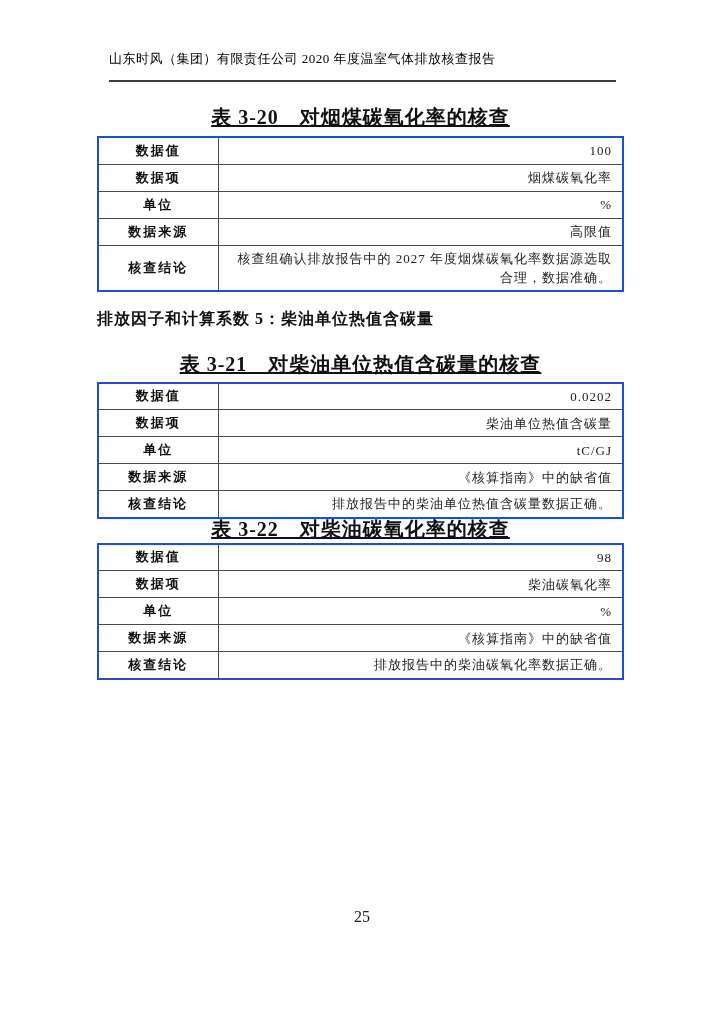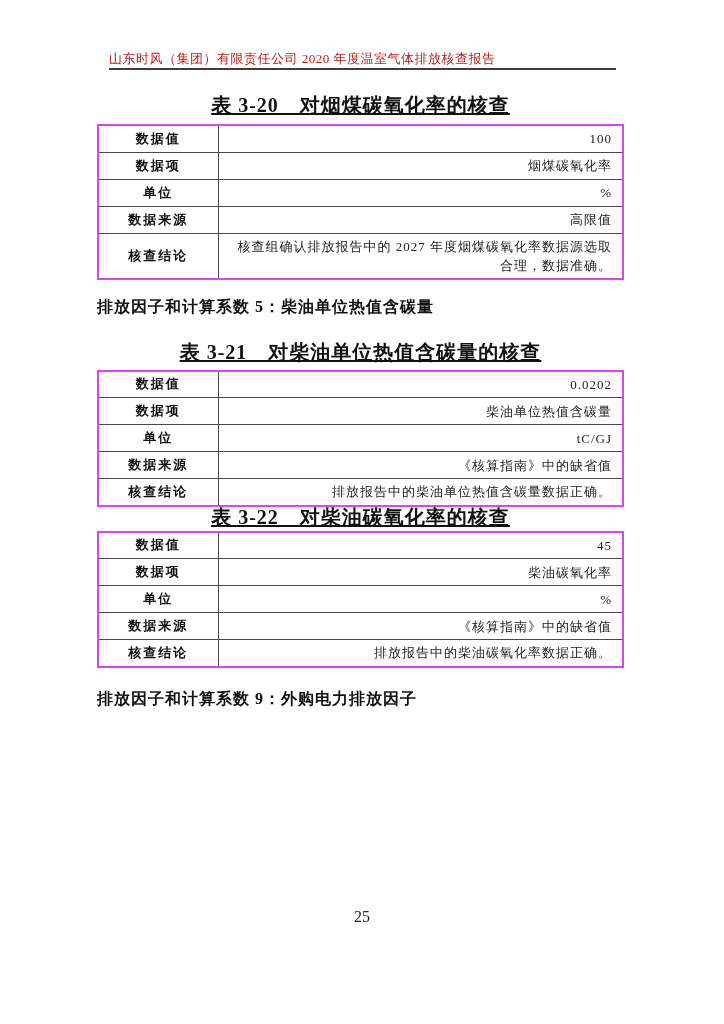--- a/index.html
+++ b/index.html
@@ -13,40 +13,40 @@
     font-family:"Liberation Serif","DejaVu Serif",serif;
     padding:50px 100px 0 97px;
     overflow:hidden;
   }
   .header {
     margin-left:12px;
     width:507px;
     font-size:13px;
     line-height:17px;
     letter-spacing:0.5px;
-    padding-bottom:1px;
+    padding-bottom:13px;
     border-bottom:2px solid #3e3e3e;
-    color:#b91c1c;
+    color:#000000;
   }
   .caption {
     text-align:center;
     font-weight:bold;
     font-size:20px;
     line-height:21px;
     letter-spacing:1px;
     color:#111;
     text-decoration:underline;
   }
   .caption.c1 { margin-top:25px; }
   .caption.c2 { margin-top:25px; }
   .caption.c3 { }
   table.kv {
     width:527px;
     border-collapse:collapse;
-    border:2px solid #d946ef;
+    border:2px solid #1d4ed8;
   }
   table.t1 { margin-top:8px; }
   table.t2 { margin-top:7px; }
   table.t3 { margin-top:3px; }
   table.kv td { border:1px solid #4a4a4a; vertical-align:middle; }
   td.label {
     width:120px;
     height:27px;
     text-align:center;
     font-weight:bold;
@@ -145,38 +145,37 @@
       </tr>
     </tbody>
   </table>
 
 
   <div class="caption c3">表 3-22　对柴油碳氧化率的核查</div>
   <table class="kv t3">
     <tbody>
       <tr>
         <td class="label">数据值</td>
-        <td class="value">45</td>
+        <td class="value">98</td>
       </tr>
       <tr>
         <td class="label">数据项</td>
         <td class="value">柴油碳氧化率</td>
       </tr>
       <tr>
         <td class="label">单位</td>
         <td class="value">%</td>
       </tr>
       <tr>
         <td class="label">数据来源</td>
         <td class="value">《核算指南》中的缺省值</td>
       </tr>
       <tr>
         <td class="label">核查结论</td>
         <td class="value">排放报告中的柴油碳氧化率数据正确。</td>
       </tr>
     </tbody>
   </table>
 
-  <div class="section-heading h9">排放因子和计算系数 9：外购电力排放因子</div>
 
   <div class="page-number">25</div>
 
 </div>
 
 </body></html>

